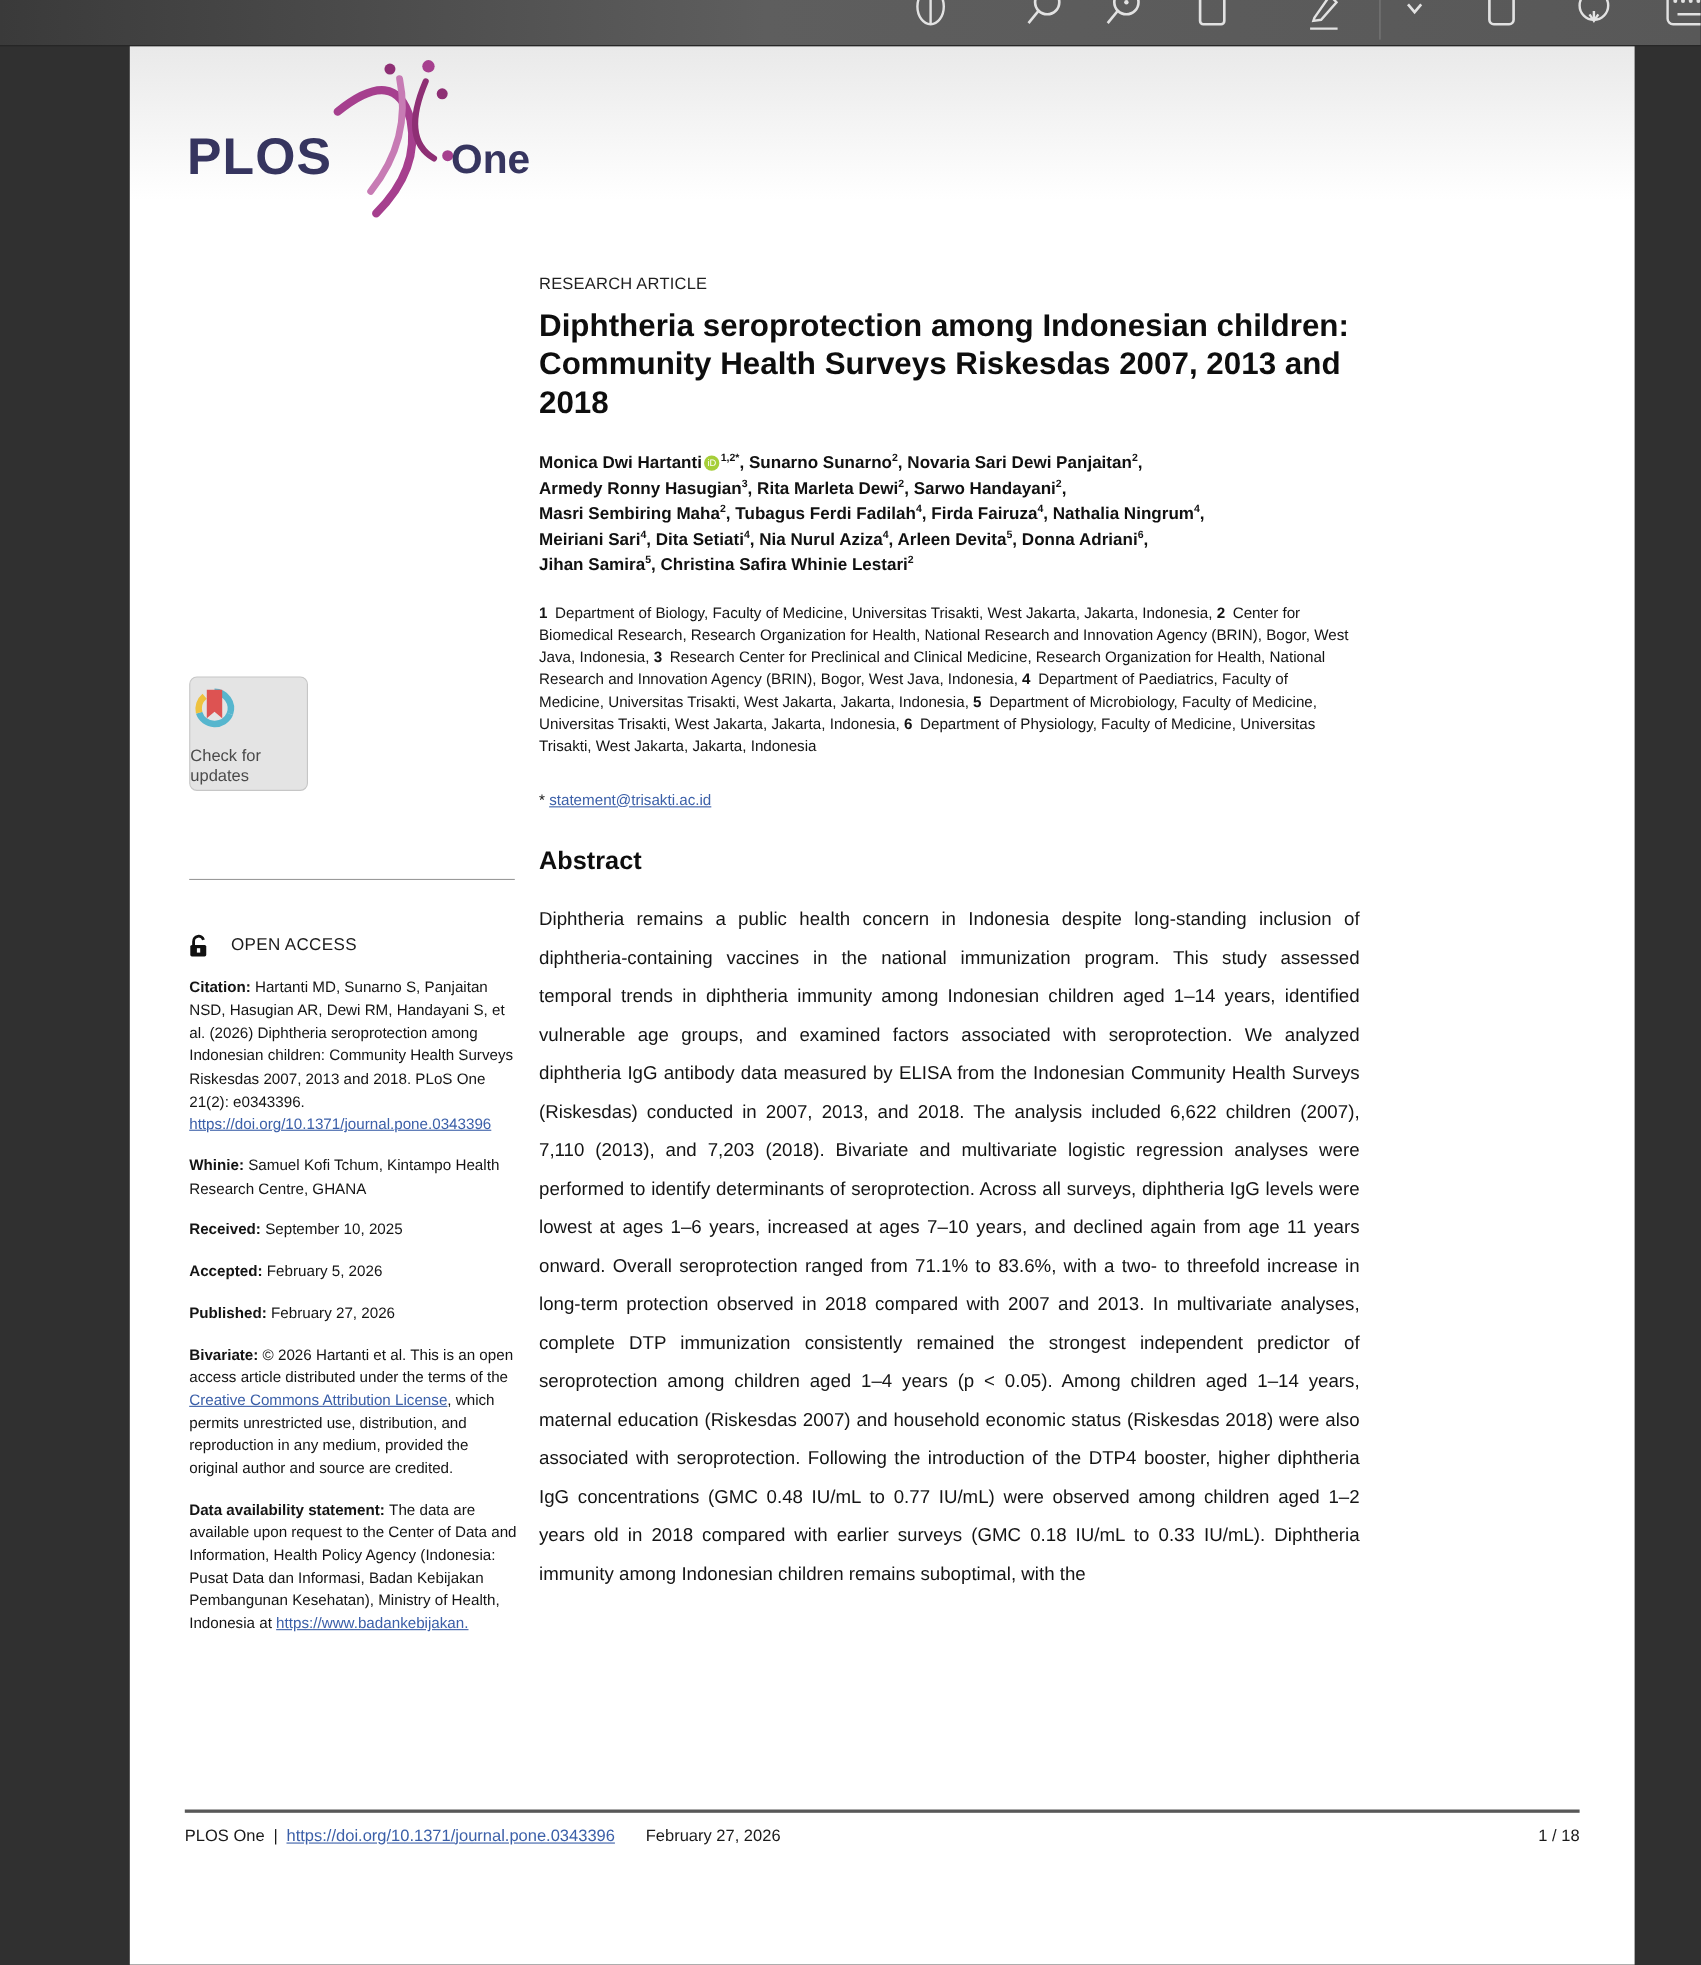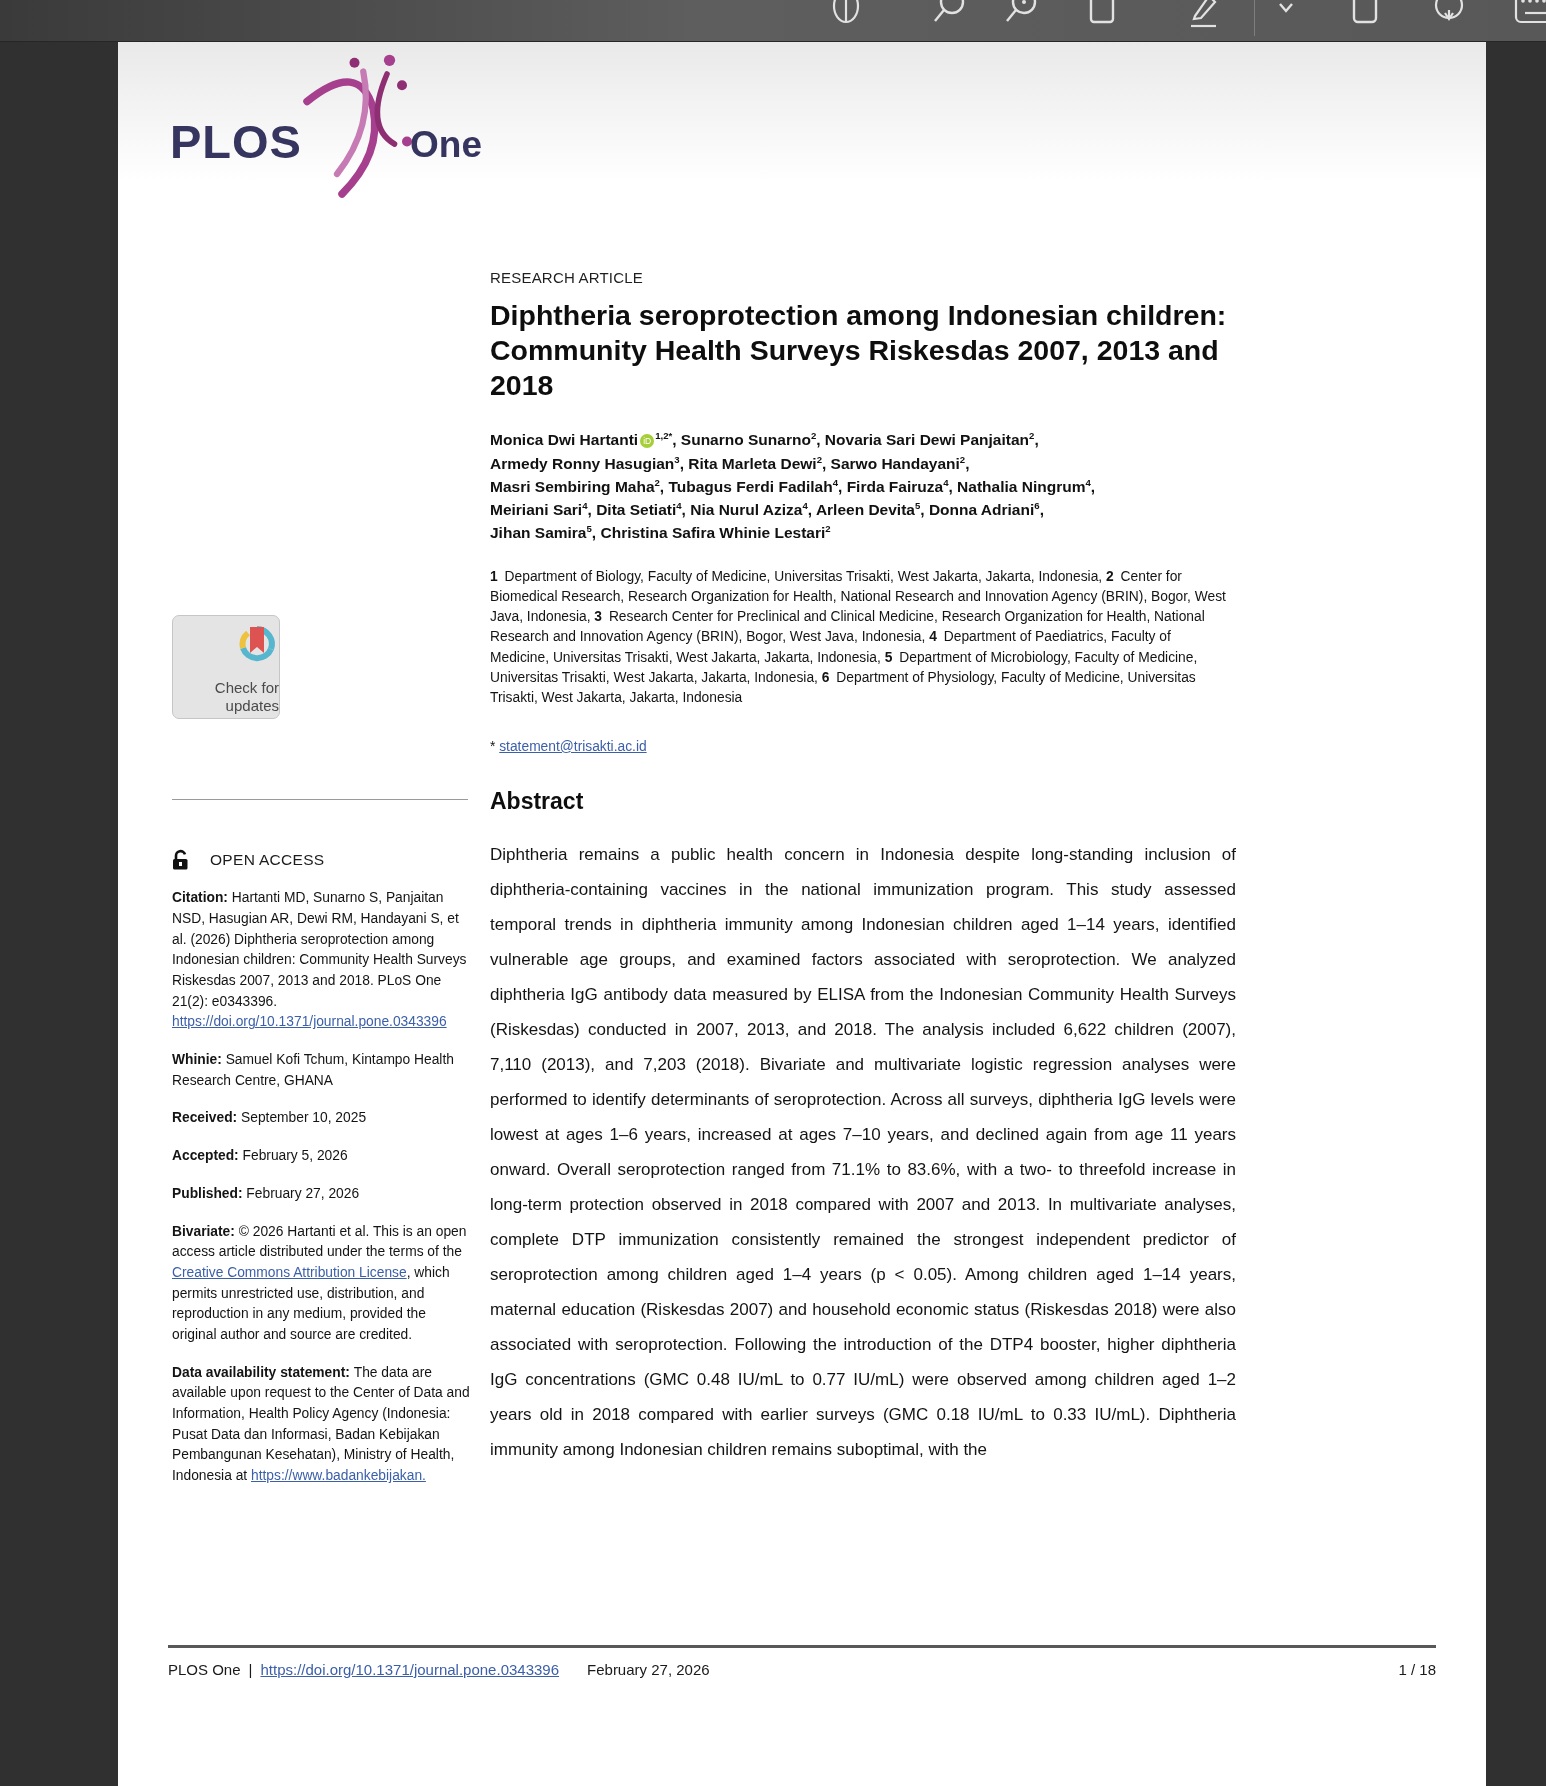--- a/index.html
+++ b/index.html
@@ -23,31 +23,31 @@
   .logo { position:absolute; left:52px; top:30px; width:330px; height:140px; }
   .logo .plos { position:absolute; left:0; top:42px; font-size:47px; font-weight:700;
     letter-spacing:1px; color:#36355f; }
   .logo .one { position:absolute; left:240px; top:52px; font-size:37px; font-weight:700; color:#36355f; }
   .logo svg { position:absolute; left:122px; top:-18px; }
 
   
   .sidecol { position:absolute; left:54px; top:573px; width:300px; font-size:13.8px;
     line-height:1.5; color:#141414; }
   .badge { width:108px; height:104px; background:#e4e4e4; border:1px solid #c6c6c6;
-    border-radius:7px; text-align:right; padding-top:8px; cursor:pointer;padding-left:18px; }
+    border-radius:7px; text-align:left; padding-top:8px; cursor:pointer; }
   .badge .txt { font-size:15px; color:#4a4a4a; line-height:1.2; margin-top:2px; }
   .side-rule { width:296px; height:1px; background:#9a9a9a; margin-top:80px; }
   .oa { margin-top:48px; display:flex; align-items:center; gap:21px; font-size:15.5px;
     color:#1c1c1c; letter-spacing:.3px; }
   .side-p { margin-top:17px; }
   .side-p b { font-weight:700; }
   .lnk { color:#3b5fa8; text-decoration:underline; cursor:pointer; }
 
   
-  .maincol { position:absolute; left:372px; top:227px; width:746px; }
+  .maincol { position:absolute; left:372px; top:208px; width:746px; }
   .kicker { font-size:15px; color:#1f1f1f; letter-spacing:.2px; }
   .title { margin-top:12px; font-size:28.5px; font-weight:700; line-height:1.22; color:#0e0e0e;
     width:740px; }
   .authors { margin-top:26px; font-size:15.5px; font-weight:700; line-height:1.5; color:#111; }
   .authors sup { font-size:62%; vertical-align:super; line-height:0; }
   .orcid { display:inline-block; width:14px; height:14px; border-radius:50%; background:#a6ce39;
     color:#fff; font-size:8.5px; font-weight:400; text-align:center; line-height:14px;
     vertical-align:1px; margin:0 1px 0 2px; }
   .affils { margin-top:22px; font-size:13.8px; line-height:1.47; color:#141414; width:740px; }
   .affils b { font-weight:700; }

